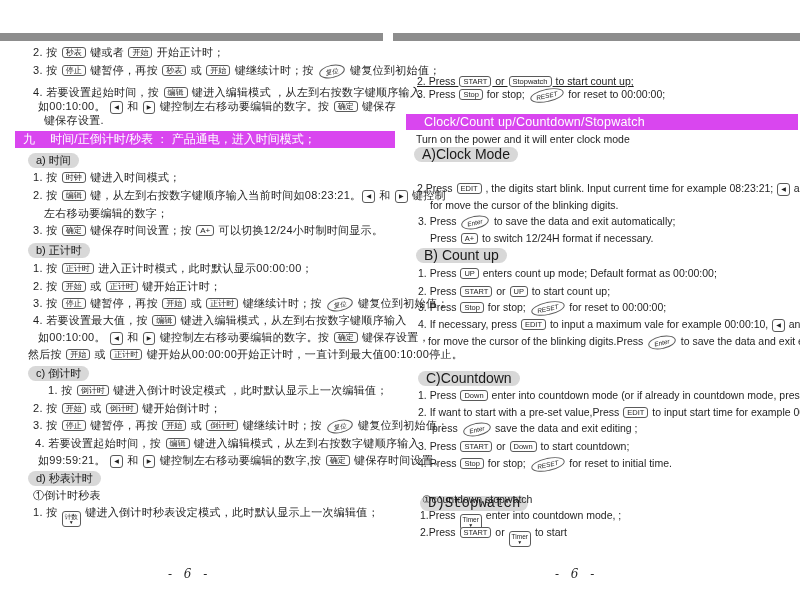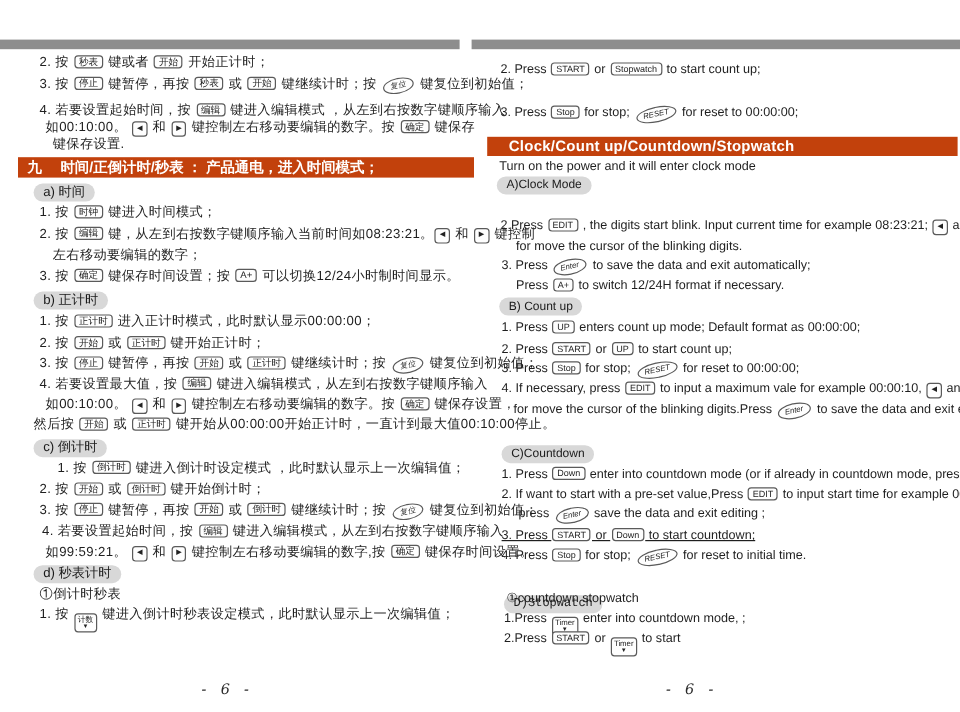--- a/index.html
+++ b/index.html
@@ -5,26 +5,26 @@
   html,body{margin:0;padding:0;background:#ffffff;}
   #scan{position:relative;width:800px;height:593px;background:#ffffff;overflow:hidden;
         font-family:"Liberation Sans",sans-serif;color:#1f1f1f;}
   .edge{position:absolute;top:33px;height:8px;background:#8d8d8d;}
   .edge-left{left:0;width:383px;}
   .edge-right{left:393px;width:407px;}
   .pagelayer{position:absolute;left:0;top:0;width:800px;height:474px;}
   .line{position:absolute;white-space:nowrap;line-height:13px;}
   .cn .line{font-size:11px;letter-spacing:0.3px;}
   .en .line{font-size:10.5px;}
-  .hbar{position:absolute;background:#c2410c;color:#ffffff;font-weight:bold;
+  .hbar{position:absolute;background:#d946ef;color:#ffffff;font-weight:normal;
         font-size:12px;padding-left:8px;box-sizing:border-box;white-space:nowrap;}
   .en .hbar{padding-left:18px;font-size:12.5px;letter-spacing:0.2px;}
   .pill{position:absolute;background:#d8d8d8;border-radius:8px;padding:1px 8px;
         font-size:11px;line-height:13px;white-space:nowrap;color:#1a1a1a;}
-  .en .pill{font-size:10px;}
+  .en .pill{font-size:14px;}
   .pageno{position:absolute;font-family:"DejaVu Serif",serif;font-style:italic;
           font-size:12px;letter-spacing:4px;color:#2a2a2a;}
   .key{display:inline-block;border:1px solid #5a5a5a;border-radius:3px;background:#fefefe;
        padding:0px 3px;margin:0 1px;font-size:7.5px;line-height:9px;vertical-align:1px;
        letter-spacing:0;color:#222;}
   .cn .key{font-size:8px;}
   .key.arr{font-size:6px;padding:1px 3px;}
   .oval{display:inline-block;border:1px solid #5a5a5a;border-radius:50%;background:#fefefe;
         padding:2px 5px;margin:0 2px;font-size:6.5px;line-height:7px;font-style:italic;
         transform:rotate(-12deg);vertical-align:0px;color:#222;}
@@ -66,40 +66,40 @@
       <div class="line" style="left: 38px; top: 454px;">如99:59:21。 <span class="key arr">◀</span> 和 <span class="key arr">▶</span> 键控制左右移动要编辑的数字,按 <span class="key">确定</span> 键保存时间设置。</div>
       <div class="pill" style="left: 28px; top: 471px;">d) 秒表计时</div>
       <div class="line" style="left: 33px; top: 489px;">①倒计时秒表</div>
       <div class="line" style="left: 33px; top: 506px;">1. 按 <span class="key stack">
           <span class="lbl">计数</span>
           <span class="dn">▼</span>
         </span> 键进入倒计时秒表设定模式，此时默认显示上一次编辑值；</div>
       <div class="pageno" style="left: 168px; top: 567px;">- 6 -</div>
     </div>
   <div id="right-page" class="pagelayer en">
-      <div class="line" style="left: 417px; top: 52px;">2. Press <span class="key">START</span> or <span class="key">Stopwatch</span> to start count up;</div>
+      <div class="line" style="left: 417px; top: 75px; text-decoration: underline;">2. Press <span class="key">START</span> or <span class="key">Stopwatch</span> to start count up;</div>
       <div class="line" style="left: 417px; top: 88px;">3. Press <span class="key">Stop</span> for stop; <span class="oval">RESET</span> for reset to 00:00:00;</div>
       <div class="hbar" style="left: 406px; top: 114px; width: 392px; height: 16px; line-height: 16px;">Clock/Count up/Countdown/Stopwatch</div>
       <div class="line" style="left: 416px; top: 133px;">Turn on the power and it will enter clock mode</div>
       <div class="pill" style="left: 414px; top: 147px;">A)Clock Mode</div>
       <div class="line" style="left: 417px; top: 182px;">2.Press <span class="key">EDIT</span> , the digits start blink. Input current time for example 08:23:21; <span class="key arr">◀</span> and </div>
       <div class="line" style="left: 430px; top: 199px;">for move the cursor of the blinking digits.</div>
       <div class="line" style="left: 418px; top: 215px;">3. Press <span class="oval">Enter</span> to save the data and exit automatically;</div>
       <div class="line" style="left: 430px; top: 232px;">Press <span class="key">A+</span> to switch 12/24H format if necessary.</div>
       <div class="pill" style="left: 416px; top: 248px;">B) Count up</div>
       <div class="line" style="left: 418px; top: 267px;">1. Press <span class="key">UP</span> enters count up mode; Default format as 00:00:00;</div>
       <div class="line" style="left: 418px; top: 285px;">2. Press <span class="key">START</span> or <span class="key">UP</span> to start count up;</div>
       <div class="line" style="left: 418px; top: 301px;">3. Press <span class="key">Stop</span> for stop; <span class="oval">RESET</span> for reset to 00:00:00;</div>
       <div class="line" style="left: 418px; top: 318px;">4. If necessary, press <span class="key">EDIT</span> to input a maximum vale for example 00:00:10, <span class="key arr">◀</span> and </div>
       <div class="line" style="left: 428px; top: 335px;">for move the cursor of the blinking digits.Press <span class="oval">Enter</span> to save the data and exit editing.</div>
       <div class="pill" style="left: 418px; top: 371px;">C)Countdown</div>
       <div class="line" style="left: 418px; top: 389px;">1. Press <span class="key">Down</span> enter into countdown mode (or if already in countdown mode, press for start );</div>
       <div class="line" style="left: 418px; top: 406px;">2. If want to start with a pre-set value,Press <span class="key">EDIT</span> to input start time for example 00:10:00</div>
       <div class="line" style="left: 432px; top: 422px;">press <span class="oval">Enter</span> save the data and exit editing ;</div>
-      <div class="line" style="left: 418px; top: 440px; text-decoration: underline;">3. Press <span class="key">START</span> or <span class="key">Down</span> to start countdown;</div>
+      <div class="line" style="left: 418px; top: 440px;">3. Press <span class="key">START</span> or <span class="key">Down</span> to start countdown;</div>
       <div class="line" style="left: 418px; top: 457px;">4. Press <span class="key">Stop</span> for stop; <span class="oval">RESET</span> for reset to initial time.</div>
       <div class="pill" style="left: 420px; top: 496px; font-family: Liberation Mono, monospace;">D)Stopwatch</div>
       <div class="line" style="left: 422px; top: 493px;">①countdown stopwatch</div>
       <div class="line" style="left: 420px; top: 509px;">1.Press <span class="key stack">
           <span class="lbl">Timer</span>
           <span class="dn">▼</span>
         </span> enter into countdown mode, ;</div>
       <div class="line" style="left: 420px; top: 526px;">2.Press <span class="key">START</span> or <span class="key stack">
           <span class="lbl">Timer</span>
           <span class="dn">▼</span>

